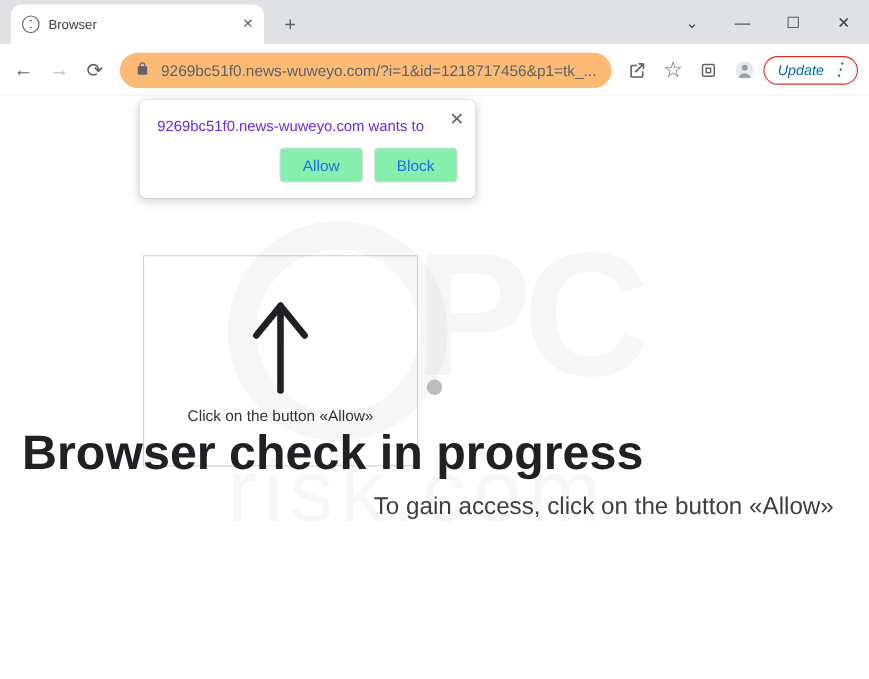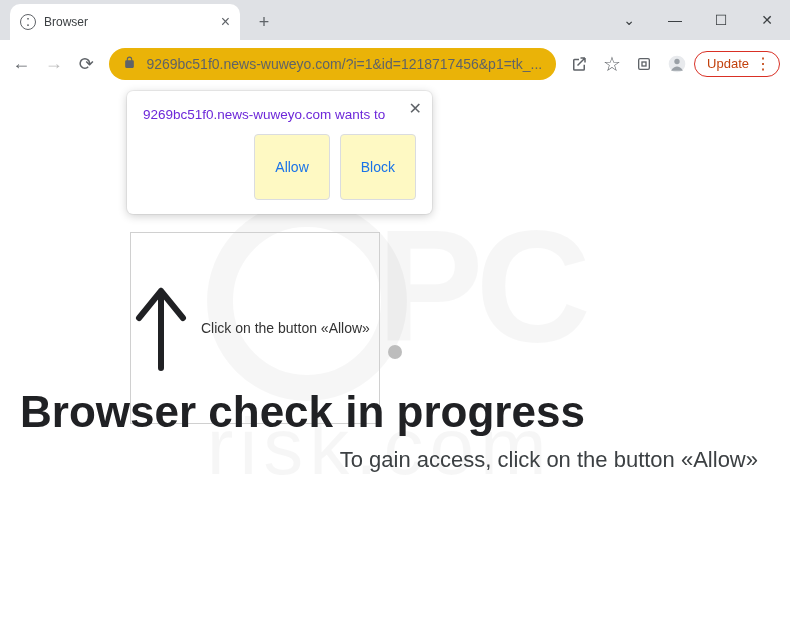--- a/index.html
+++ b/index.html
@@ -83,48 +83,49 @@
   width: 34px; height: 34px;
   display: flex; align-items: center; justify-content: center;
   color: #5f6368; font-size: 18px;
   border-radius: 50%;
   cursor: pointer;
 }
 .nav-btn.disabled { color: #bdbdbd; }
 .address-bar {
   flex: 1;
   height: 32px;
-  background: #eab308;
+  background: #fdba74;
   border-radius: 16px;
   display: flex;
   align-items: center;
   padding: 0 14px;
   margin: 0 6px;
   gap: 10px;
 }
 .lock-icon { color: #5f6368; font-size: 13px; }
 .url-text {
   flex: 1; font-size: 14px; color: #5f6368;
   white-space: nowrap; overflow: hidden; text-overflow: ellipsis;
 }
 .icon-btn {
   width: 34px; height: 34px;
   display: flex; align-items: center; justify-content: center;
   color: #5f6368; font-size: 16px;
   cursor: pointer;
 }
 .update-pill {
   border: 1.5px solid #d93025;
-  color: #c2410c;
+  color: #0369a1;
   border-radius: 16px;
   padding: 4px 8px 4px 12px;
   font-size: 13px;
   display: flex; gap: 6px;
   margin-right: 4px;
   cursor: pointer;
+  font-style: italic;
 }
 .update-dots { font-size: 16px; line-height: 1; }
 
 .content {
   position: relative;
   height: 530px;
   background: #fff;
 }
 .watermark {
   position: absolute;
@@ -158,22 +159,23 @@
   letter-spacing: 6px;
   margin-top: -10px;
 }
 
 .arrow-box {
   position: absolute;
   left: 130px; top: 145px;
   width: 250px; height: 192px;
   border: 1px solid #d0d0d0;
   display: flex;
-  flex-direction: row;
-  align-items: center;
+  flex-direction: column;
+  align-items: center;
+  justify-content: center;
   gap: 10px;
 }
 .arrow-box svg { display: block; }
 .arrow-text { font-size: 14px; color: #333; }
 .loading-dot {
   position: absolute;
   width: 14px; height: 14px;
   background: #bdbdbd;
   border-radius: 50%;
   left: 388px; top: 258px;
@@ -217,24 +219,24 @@
 .perm-origin { font-size: 13.5px; color: #6d28d9; margin-bottom: 12px; }
 .perm-row {
   display: flex; align-items: center; gap: 14px;
   margin-bottom: 20px;
 }
 .perm-bell { color: #5f6368; font-size: 16px; }
 .perm-label { font-size: 13px; color: #3c4043; }
 .perm-actions { display: flex; justify-content: flex-end; gap: 10px; }
 .perm-btn {
   border: 1px solid #dadce0;
-  background: #fef9c3;
+  background: #86efac;
   color: #1a73e8;
   font-size: 14px;
-  padding: 24px 20px;
+  padding: 7px 20px;
   border-radius: 4px;
   cursor: pointer;
 }
 </style>
 </head>
 <body>
 
 <div class="browser-chrome">
   <div class="title-bar">
     <div class="tab">

